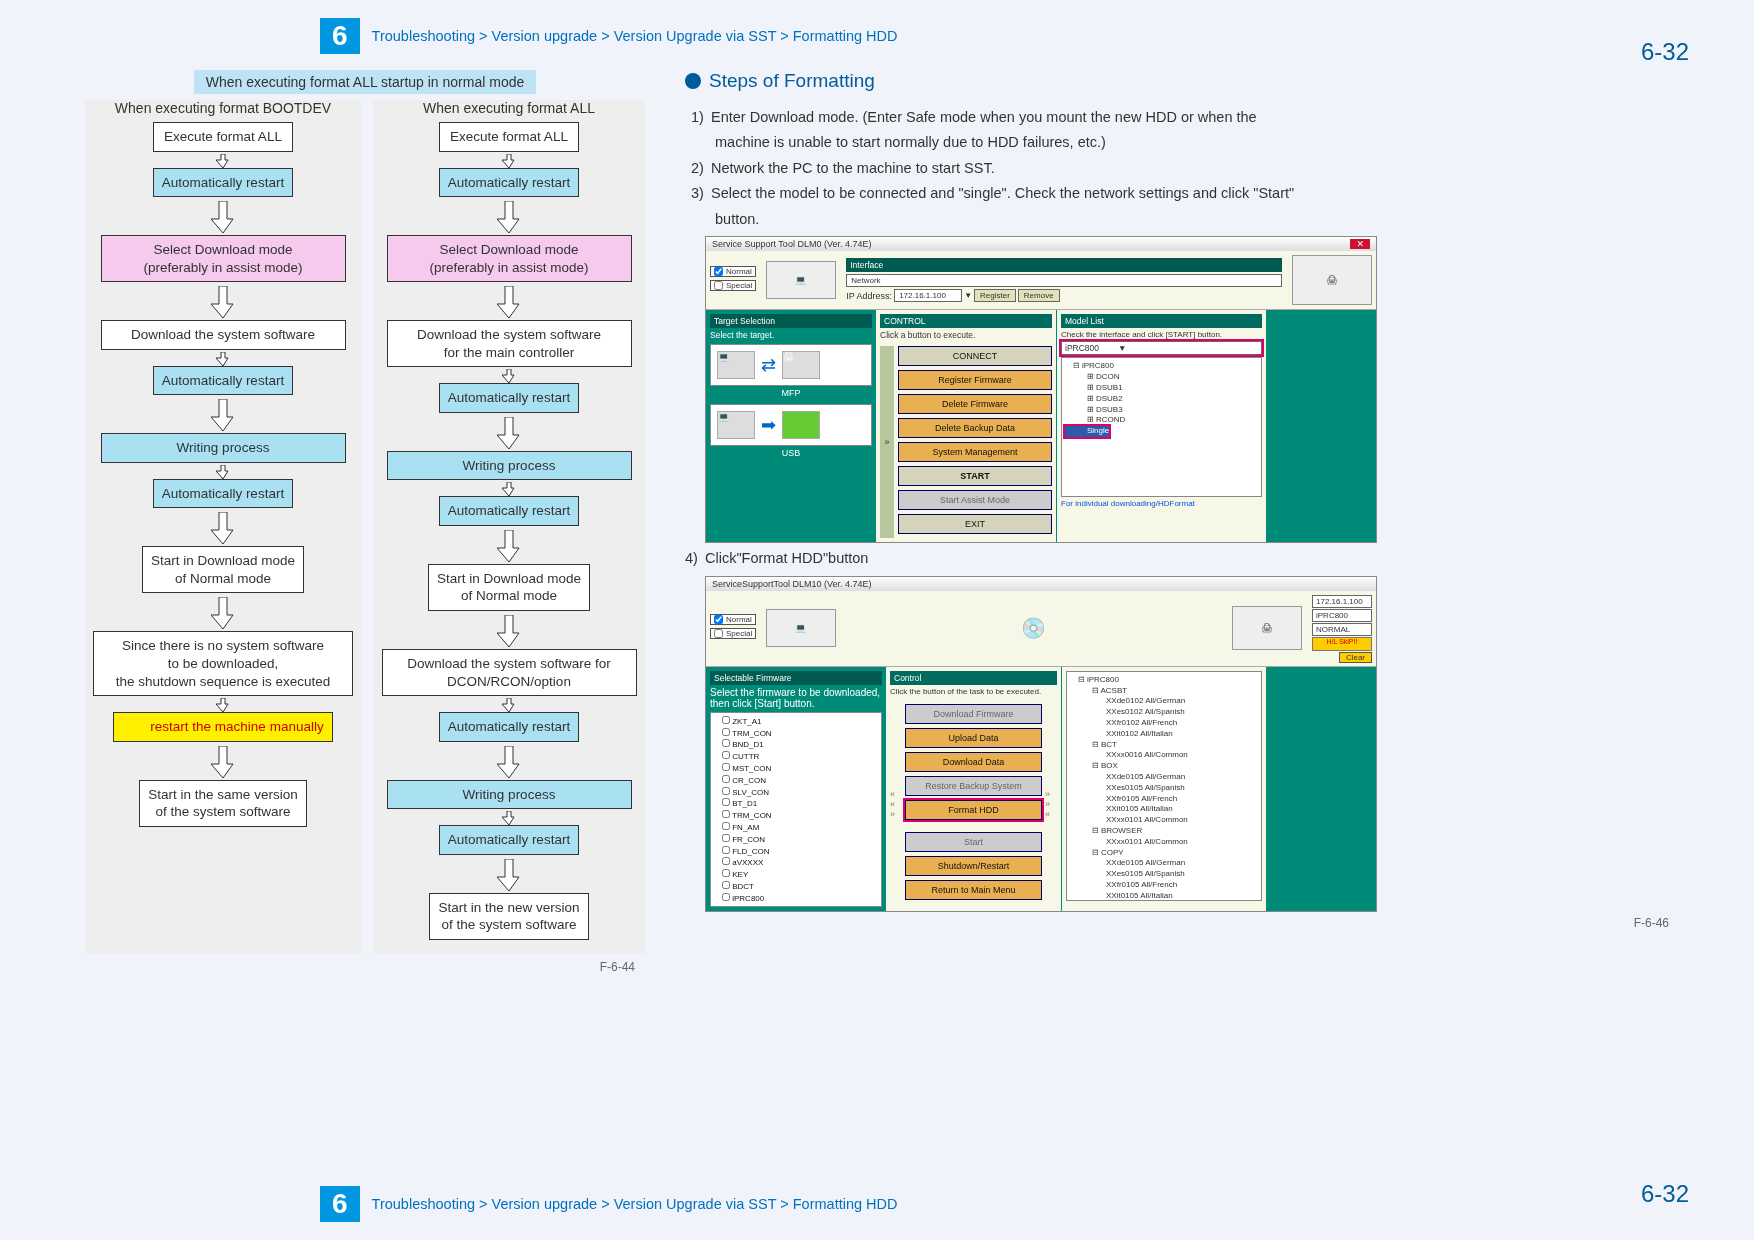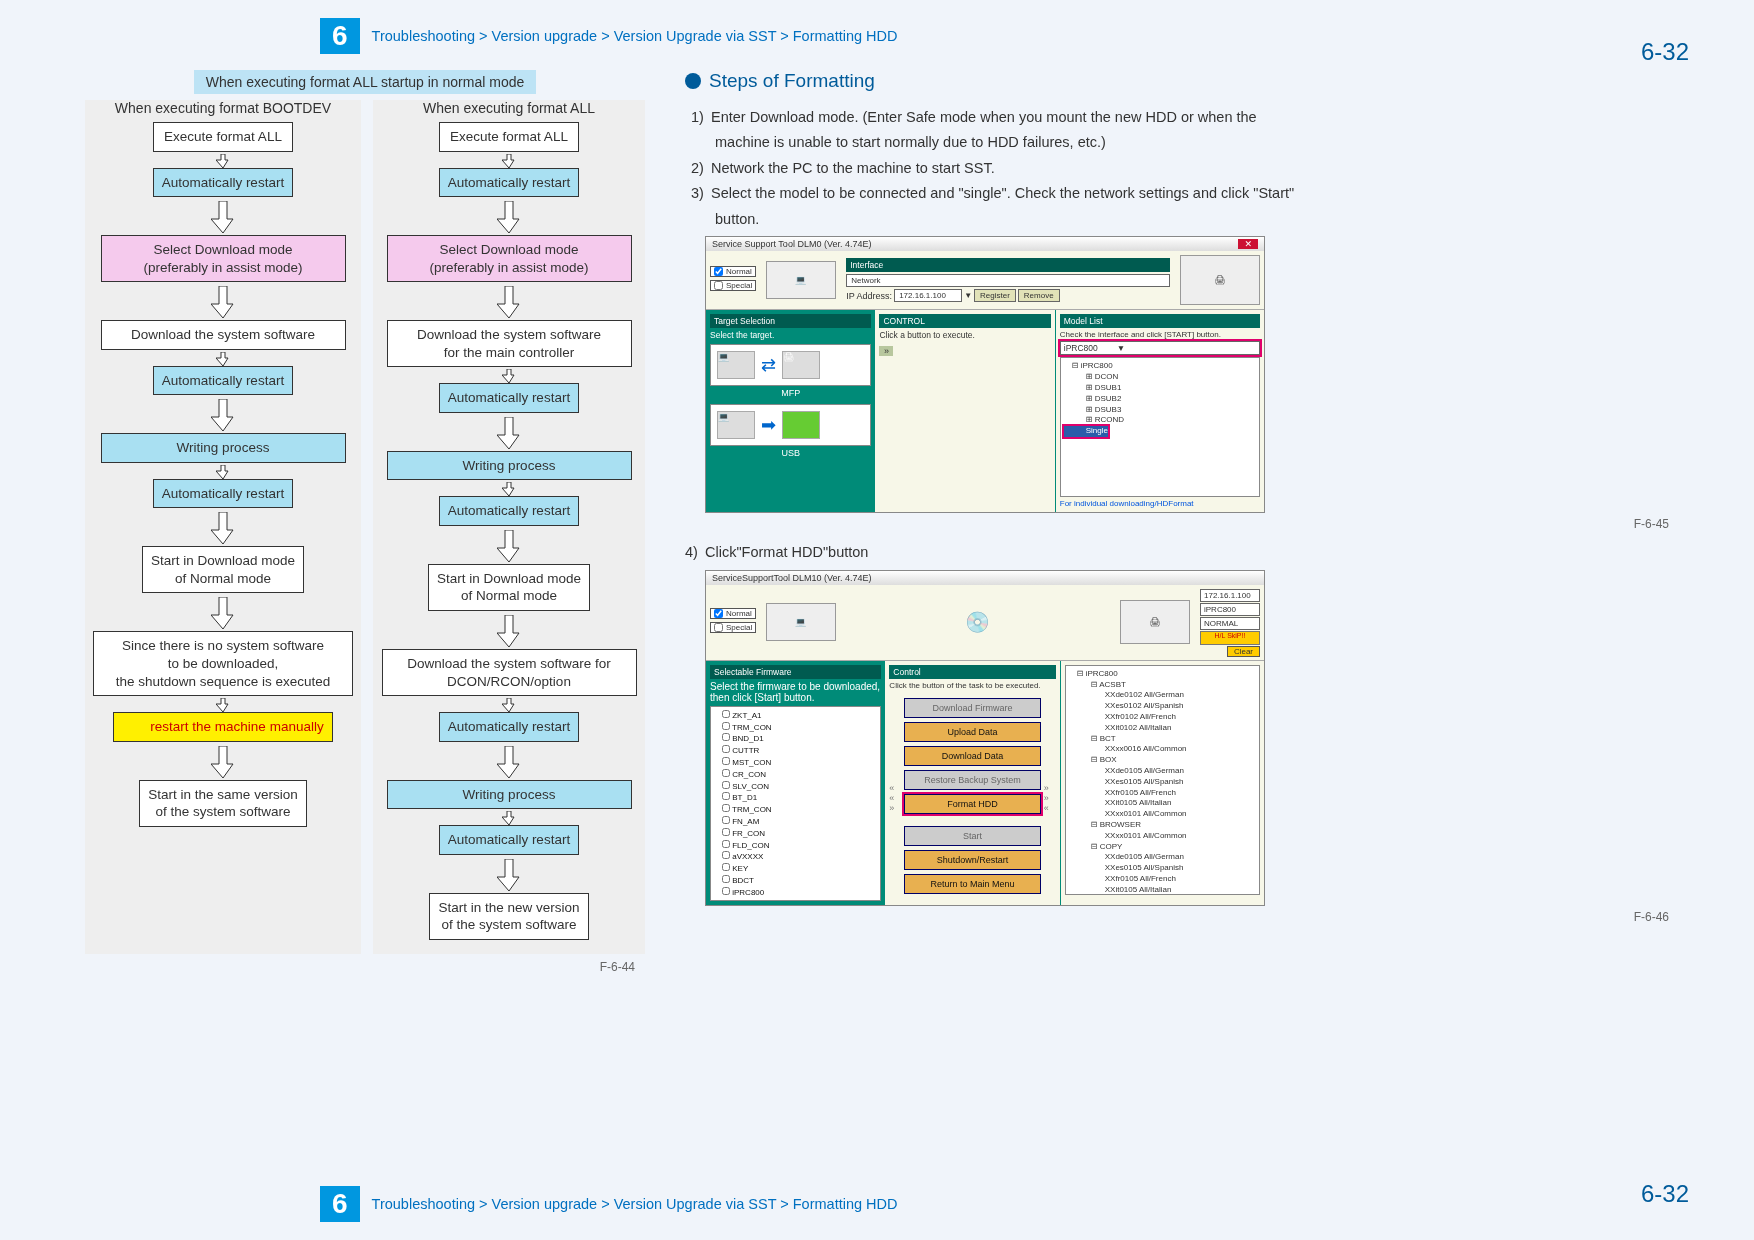--- a/index.html
+++ b/index.html
@@ -34,21 +34,21 @@
 .section-heading { color: #005b9a; font-size: 19px; margin-bottom: 14px; display: flex; align-items: center; gap: 8px; }
 .bullet-circle { width: 16px; height: 16px; background: #005b9a; border-radius: 50%; display: inline-block; }
 .steps-list { padding-left: 6px; }
 .step-item { font-size: 14.5px; line-height: 1.55; margin-bottom: 3px; }
 .step-num { display: inline-block; width: 20px; }
 .step-indent { margin-left: 24px; }
 .screenshot { margin: 6px 0 4px 20px; width: 570px; }
 .fig-label-r { text-align: right; font-size: 12px; color: #666; margin: 2px 20px 10px 0; }
 
 
-.sst { width: 560px; border: 1px solid #888; background: #ec4899; font-size: 9px; position: relative; }
+.sst { width: 672px; border: 1px solid #888; background: #ec4899; font-size: 9px; position: relative; }
 .sst-title { background: linear-gradient(#fff,#ddd); padding: 2px 6px; font-size: 9px; display: flex; justify-content: space-between; align-items: center; }
 .sst-close { background: #c13; color: white; padding: 0 6px; font-size: 9px; }
 .sst-head { background: #f7f7e8; padding: 4px; display: flex; gap: 10px; align-items: center; border-bottom: 1px solid #aaa; }
 .sst-printer-icon { width: 70px; height: 38px; background: #eee; border: 1px solid #999; display: flex; align-items: center; justify-content: center; }
 .sst-body { display: flex; background: #008b78; padding: 0; }
 .sst-left { width: 170px; background: #008b78; color: white; padding: 4px; }
 .sst-mid { width: 180px; background: #f7f7e8; padding: 4px; color: #333; }
 .sst-right { width: 210px; background: #f7f7e8; padding: 4px; border-left: 1px solid #008b78; color: #333; }
 .sst-cell { border: 1px solid #006; background: #e1e2b8; color: #111; text-align: center; padding: 4px 2px; margin-bottom: 4px; font-size: 9px; }
 .sst-cell.orange { background: #e8b050; }
@@ -300,41 +300,50 @@
               <div style="color:#06c;font-size:18px">➡</div>
               <div class="sst-tiny-icon" style="background:#6c3"></div>
             </div>
             <div class="mfp-label">USB</div>
           </div>
           <div class="sst-mid">
             <div class="sst-label-dark" style="background:#006b5e">CONTROL</div>
             <div style="font-size:8.5px;margin-bottom:6px">Click a button to execute.</div>
             <div style="display:flex;gap:4px">
               <div style="width:14px;background:#b8c79e;display:flex;align-items:center;justify-content:center">»</div>
+              <div style="flex:1">
+                <div class="sst-cell" style="background:#d5d4ba">CONNECT</div>
+                <div class="sst-cell orange">Register Firmware</div>
+                <div class="sst-cell orange">Delete Firmware</div>
+                <div class="sst-cell orange">Delete Backup Data</div>
+                <div class="sst-cell orange">System Management</div>
+                <div class="sst-cell" style="background:#d5d4ba;font-weight:bold">START</div>
+                <div class="sst-cell grey">Start Assist Mode</div>
+                <div class="sst-cell" style="background:#d5d4ba">EXIT</div>
+              </div>
             </div>
           </div>
           <div class="sst-right">
             <div class="sst-label-dark" style="background:#006b5e">Model List</div>
             <div style="font-size:8px;margin-bottom:2px">Check the interface and click [START] button.</div>
             <div style="background:white;border:1px solid #666;padding:1px 3px;font-size:8.5px;margin-bottom:2px" class="highlight-red"><span>iPRC800</span> &nbsp;&nbsp;&nbsp;&nbsp;&nbsp;&nbsp; ▼</div>
             <div class="tree" style="height:140px" id="sst1-tree">
                 <div class="tree-item">⊟ iPRC800</div>
                 <div class="tree-item l2">⊞ DCON</div>
                 <div class="tree-item l2">⊞ DSUB1</div>
                 <div class="tree-item l2">⊞ DSUB2</div>
                 <div class="tree-item l2">⊞ DSUB3</div>
                 <div class="tree-item l2">⊞ RCOND</div>
                 <div class="tree-item l2 highlight-red" style="background:#2a5caa;color:white;width:fit-content">Single</div>
               </div>
             <div class="sst-note">For individual downloading/HDFormat</div>
           </div>
         </div>
       </div>
     </div>
-    <div class="fig-label-r">F-6-45</div>
 
     <div class="step-item"><span class="step-num">4)</span><span>Click"Format HDD"button</span></div>
 
     <div class="screenshot">
       <div class="sst">
         <div class="sst-title">
             <span>ServiceSupportTool DLM10 (Ver. 4.74E)</span>
             <span></span>
           </div>
         <div class="sst-head">

